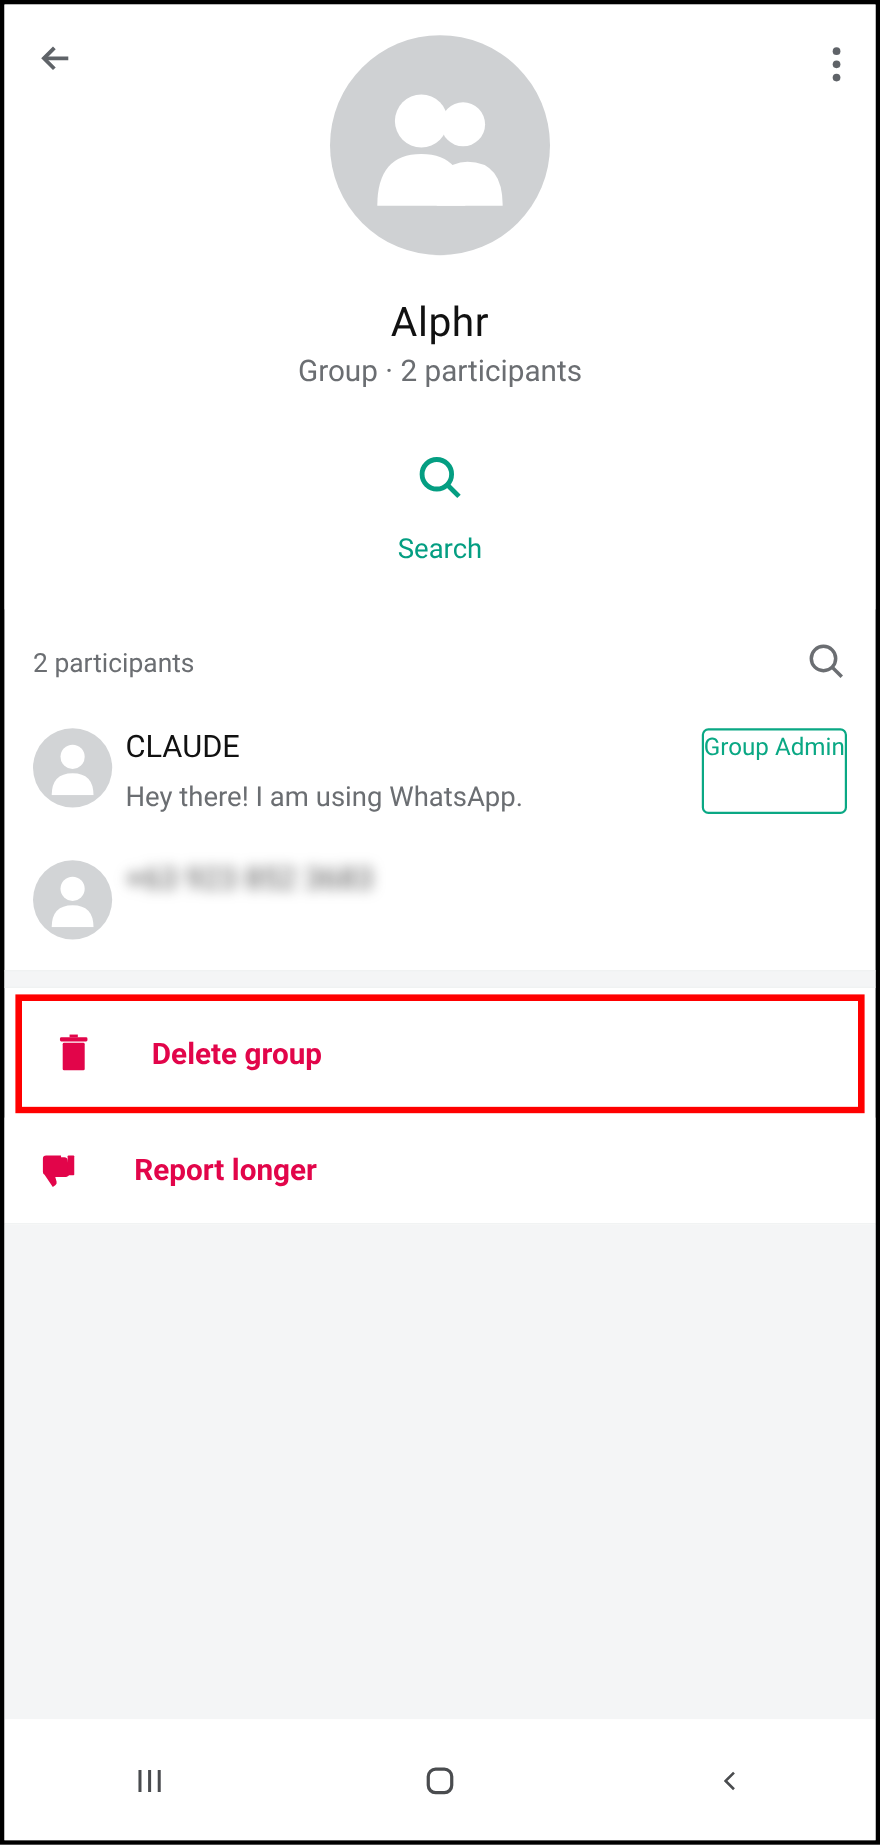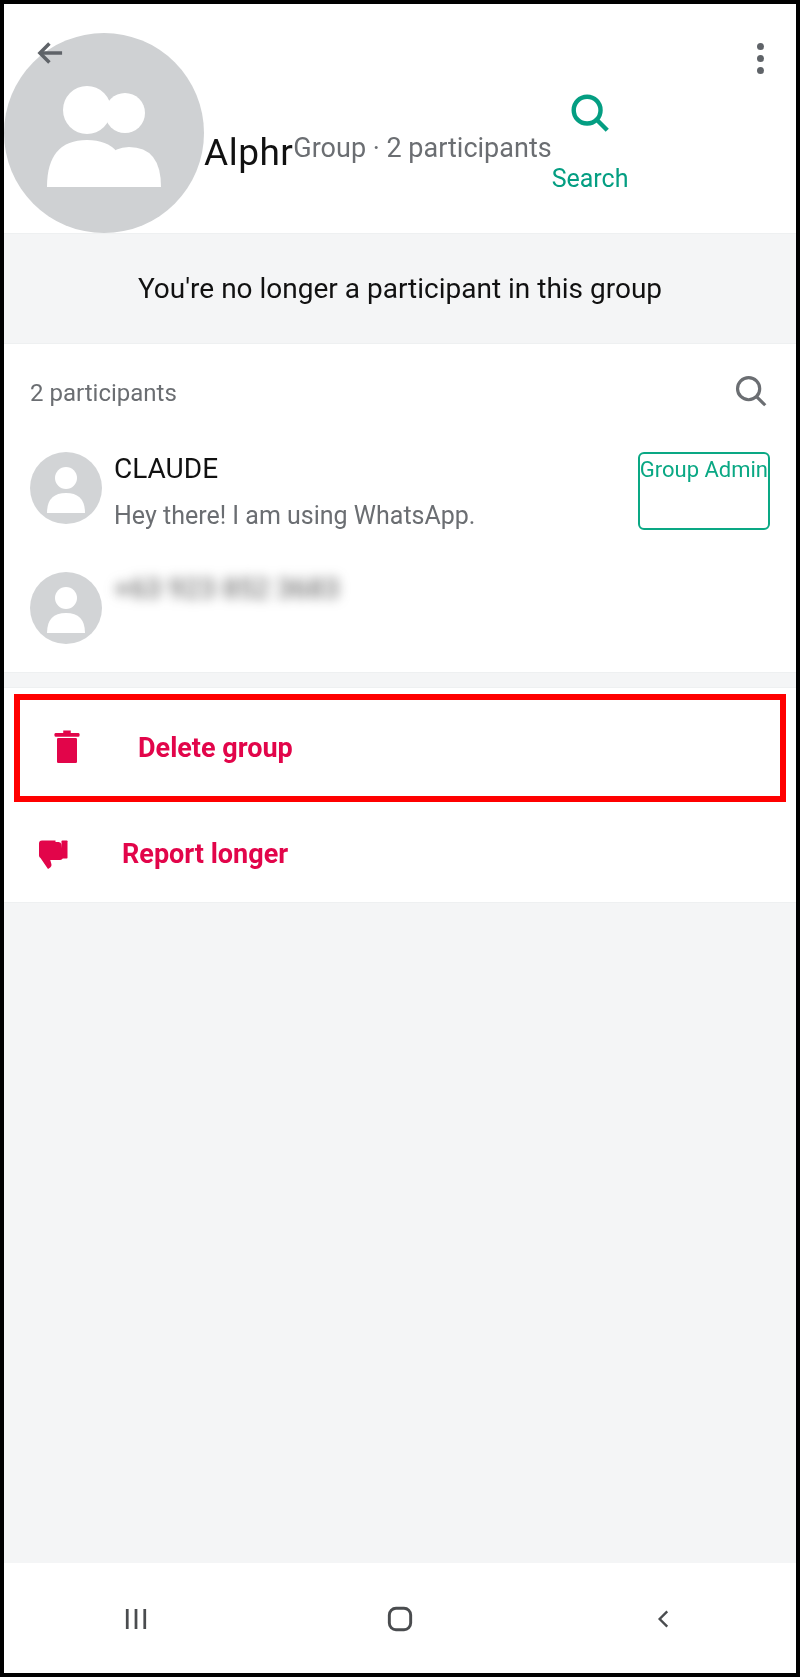--- a/index.html
+++ b/index.html
@@ -17,30 +17,30 @@
       align-items: flex-start;
       padding: 30px 28px 0 28px;
       position: absolute;
       top: 0; left: 0; right: 0;
       z-index: 2;
     }
     .back-btn { cursor: pointer; }
     .more-btn { margin-left: auto; cursor: pointer; padding: 4px; }
     .more-dot { width: 7px; height: 7px; background:#5f6368; border-radius:50%; margin:5px 0; }
     .profile-section {
-      display: flex; flex-direction: row; align-items: center;
+      display: flex; flex-direction: column; align-items: center;
       padding-top: 28px;
       background: #fff;
     }
     .group-avatar {
       width: 200px; height: 200px; border-radius:50%; background:#cfd1d3;
       display:flex; align-items:center; justify-content:center;
     }
     .group-name { font-size: 37px; font-weight: 400; color:#111; margin-top: 40px; letter-spacing:0.5px; }
-    .group-sub { font-size: 27px; color:#6b6e72; margin-top: 30px; }
+    .group-sub { font-size: 27px; color:#6b6e72; margin-top: 6px; }
     .search-btn { margin-top: 58px; display:flex; flex-direction:column; align-items:center; cursor:pointer; padding-bottom: 40px;}
     .search-label { color:#049e82; font-size:25px; margin-top:28px; }
     .banner {
       background:#f4f5f6; padding: 38px 20px; text-align:center;
       border-top:1px solid #eef0f1; border-bottom:1px solid #eef0f1;
       font-size: 28px; color:#111;
     }
     .participants-header {
       display:flex; align-items:center; padding: 28px 26px 24px 26px;
     }
@@ -111,21 +111,20 @@
       <div class="group-sub">Group · 2 participants</div>
       <div class="search-btn">
         <svg width="46" height="46" viewBox="0 0 24 24" fill="none" stroke="#049e82" stroke-width="2.3">
           <circle cx="10.5" cy="10.5" r="7"></circle>
             <path d="M21 21l-5.2-5.2"></path>
         </svg>
         <div class="search-label">Search</div>
       </div>
     </div>
 
-    <div class="banner">You're no longer a participant in this group</div>
 
     <div class="participants-header">
       <div class="participants-count">2 participants</div>
       <div class="participants-search-btn">
         <svg width="38" height="38" viewBox="0 0 24 24" fill="none" stroke="#6b6e72" stroke-width="2">
           <circle cx="10.5" cy="10.5" r="7"></circle>
             <path d="M21 21l-5.2-5.2"></path>
         </svg>
       </div>
     </div>

